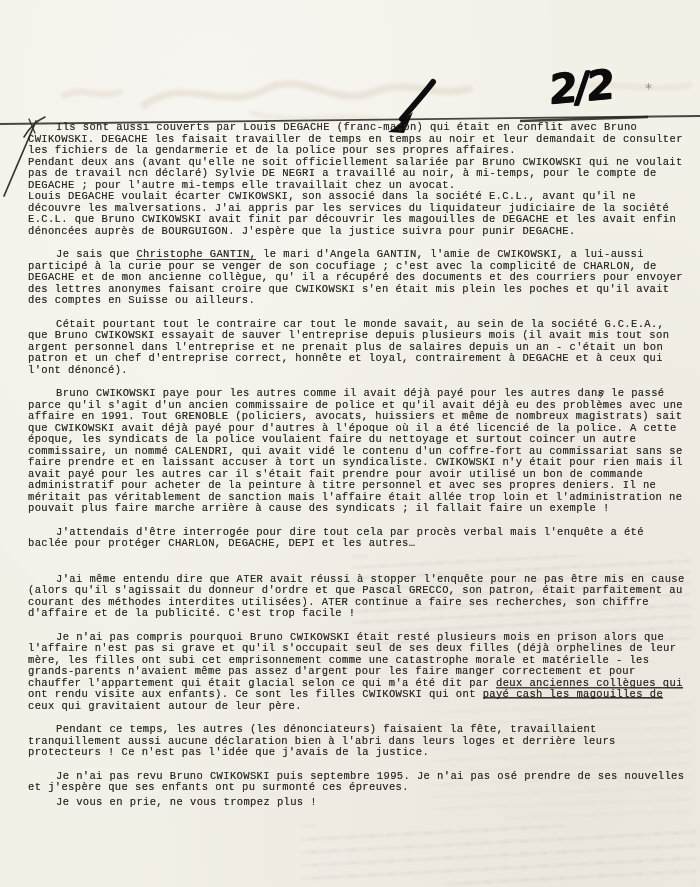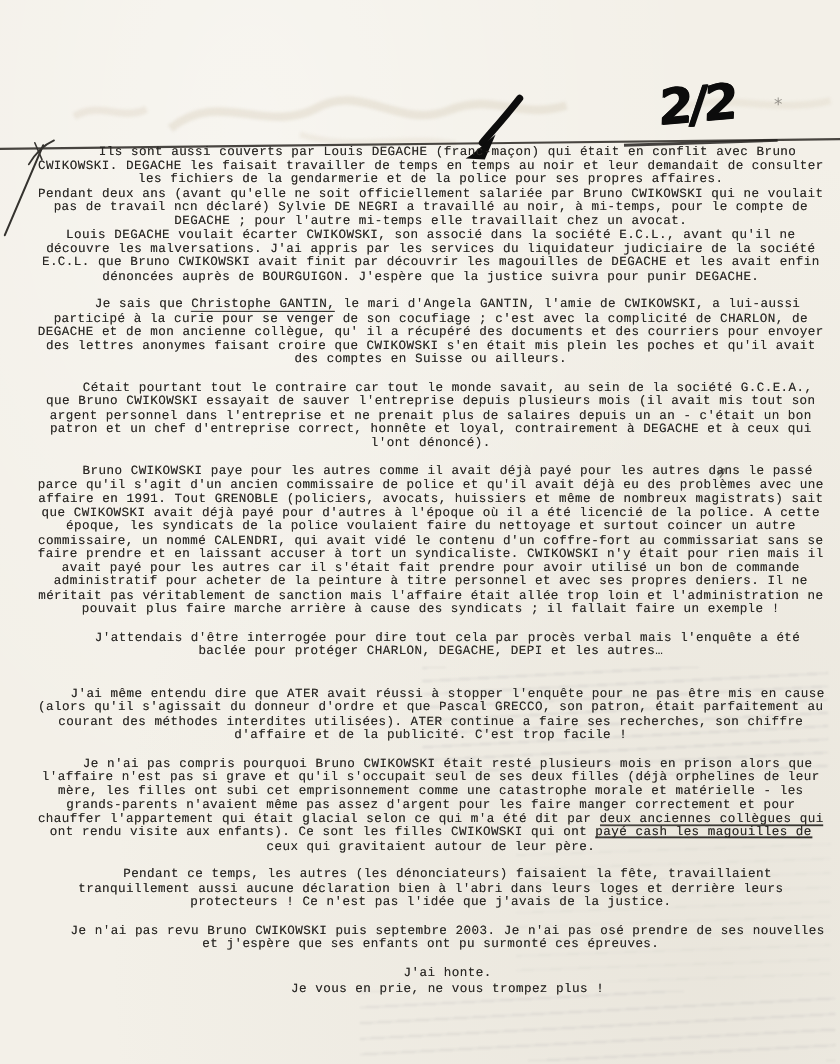--- a/index.html
+++ b/index.html
@@ -10,21 +10,20 @@
       radial-gradient(ellipse at 85% 90%, rgba(190,182,165,0.18), rgba(190,182,165,0) 60%),
       #f3f0e8;
     font-family:"Liberation Mono","DejaVu Sans Mono",monospace;
   }
   .body-text{
     position:absolute;left:28px;top:122px;width:662px;
     font-size:10.5px;line-height:11.5px;letter-spacing:0.35px;
     color:#29282563;color:#2a2825;
     text-shadow:0 0 0.5px rgba(40,38,34,0.55);
     word-spacing:0.2px;
-    text-align:center;
   }
   .p{margin:0;}
   .indent{text-indent:28px;}
   .gap{margin-top:12px;}
   .gap-lg{margin-top:24px;}
   .gap-sm{margin-top:3px;}
   .pen-u{
     background-image:linear-gradient(92deg,#4a4742,#35332f);
     background-repeat:no-repeat;background-size:100% 1.5px;background-position:0 100%;margin-top:36px;
   }
@@ -107,21 +106,20 @@
     <p class="p gap indent"><span>Je sais que </span><span class="pen-u">Christophe GANTIN,</span><span> le mari d'Angela GANTIN, l'amie de CWIKOWSKI, a lui-aussi participé à la curie pour se venger de son cocufiage ; c'est avec la complicité de CHARLON, de DEGACHE et de mon ancienne collègue, qu' il a récupéré des documents et des courriers pour envoyer des lettres anonymes faisant croire que CWIKOWSKI s'en était mis plein les poches et qu'il avait des comptes en Suisse ou ailleurs.</span></p>
 
     <p class="p gap indent">Cétait pourtant tout le contraire car tout le monde savait, au sein de la société G.C.E.A., que Bruno CWIKOWSKI essayait de sauver l'entreprise depuis plusieurs mois (il avait mis tout son argent personnel dans l'entreprise et ne prenait plus de salaires depuis un an - c'était un bon patron et un chef d'entreprise correct, honnête et loyal, contrairement à DEGACHE et à ceux qui l'ont dénoncé).</p>
     <p class="p gap indent">Bruno CWIKOWSKI paye pour les autres comme il avait déjà payé pour les autres dans le passé parce qu'il s'agit d'un ancien commissaire de police et qu'il avait déjà eu des problèmes avec une affaire en 1991. Tout GRENOBLE (policiers, avocats, huissiers et même de nombreux magistrats) sait que CWIKOWSKI avait déjà payé pour d'autres à l'époque où il a été licencié de la police. A cette époque, les syndicats de la police voulaient faire du nettoyage et surtout coincer un autre commissaire, un nommé CALENDRI, qui avait vidé le contenu d'un coffre-fort au commissariat sans se faire prendre et en laissant accuser à tort un syndicaliste. CWIKOWSKI n'y était pour rien mais il avait payé pour les autres car il s'était fait prendre pour avoir utilisé un bon de commande administratif pour acheter de la peinture à titre personnel et avec ses propres deniers. Il ne méritait pas véritablement de sanction mais l'affaire était allée trop loin et l'administration ne pouvait plus faire marche arrière à cause des syndicats ; il fallait faire un exemple !</p>
     <p class="p gap indent">J'attendais d'être interrogée pour dire tout cela par procès verbal mais l'enquête a été baclée pour protéger CHARLON, DEGACHE, DEPI et les autres…</p>
     <p class="p gap-lg indent">J'ai même entendu dire que ATER avait réussi à stopper l'enquête pour ne pas être mis en cause (alors qu'il s'agissait du donneur d'ordre et que Pascal GRECCO, son patron, était parfaitement au courant des méthodes interdites utilisées). ATER continue a faire ses recherches, son chiffre d'affaire et de la publicité. C'est trop facile !</p>
 
     <p class="p gap indent"><span>Je n'ai pas compris pourquoi Bruno CWIKOWSKI était resté plusieurs mois en prison alors que l'affaire n'est pas si grave et qu'il s'occupait seul de ses deux filles (déjà orphelines de leur mère, les filles ont subi cet emprisonnement comme une catastrophe morale et matérielle - les grands-parents n'avaient même pas assez d'argent pour les faire manger correctement et pour chauffer l'appartement qui était glacial selon ce qui m'a été dit par </span><span class="pen-u">deux anciennes collègues qui</span><span> ont rendu visite aux enfants). Ce sont les filles CWIKOWSKI qui ont </span><span class="pen-u-low">payé cash les magouilles de</span><span> ceux qui gravitaient autour de leur père.</span></p>
 
     <p class="p gap indent">Pendant ce temps, les autres (les dénonciateurs) faisaient la fête, travaillaient tranquillement aussi aucune déclaration bien à l'abri dans leurs loges et derrière leurs protecteurs ! Ce n'est pas l'idée que j'avais de la justice.</p>
-    <p class="p gap indent">Je n'ai pas revu Bruno CWIKOWSKI puis septembre 2003. Je n'ai pas osé prendre de ses nouvelles et j'espère que ses enfants ont pu surmonté ces épreuves.</p>
-    <p class="p gap indent">J'ai honte.</p>
+    <p class="p gap indent">Je n'ai pas revu Bruno CWIKOWSKI puis septembre 1995. Je n'ai pas osé prendre de ses nouvelles et j'espère que ses enfants ont pu surmonté ces épreuves.</p>
     <p class="p gap-sm indent">Je vous en prie, ne vous trompez plus !</p>
   </div>
 
   <div class="bleed bleed-mid"></div>
   <div class="bleed bleed-low"></div>
   <div class="bleed bleed-bot"></div>
 </div>
 
 </body></html>

